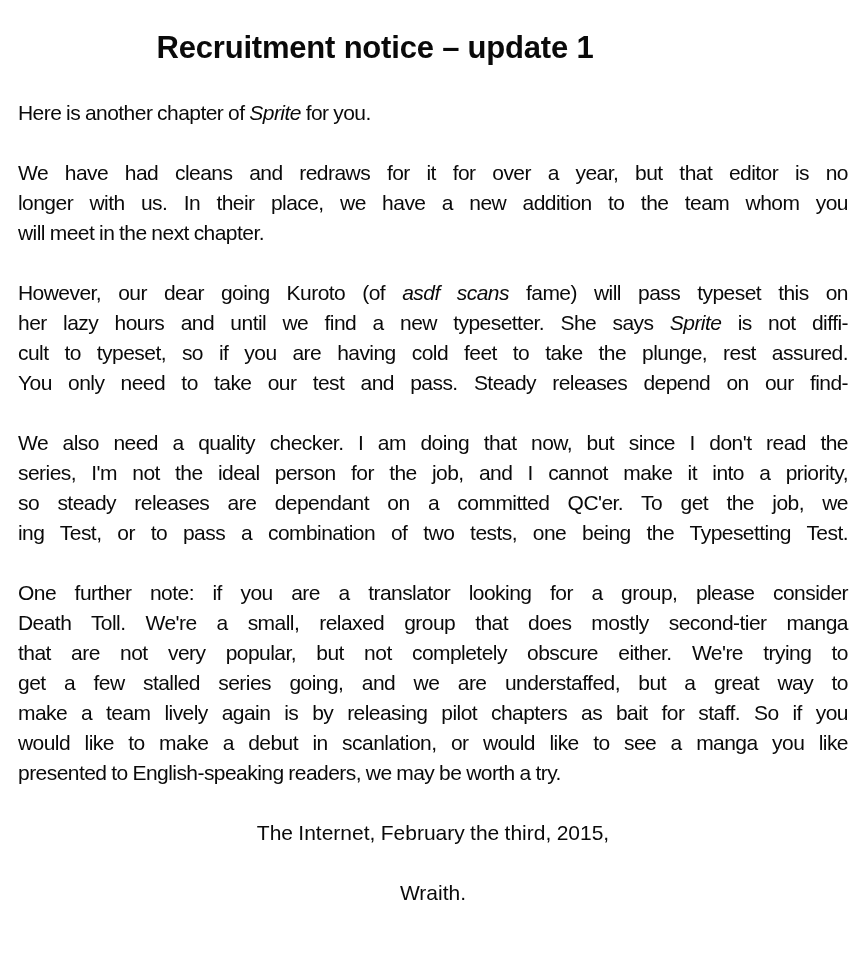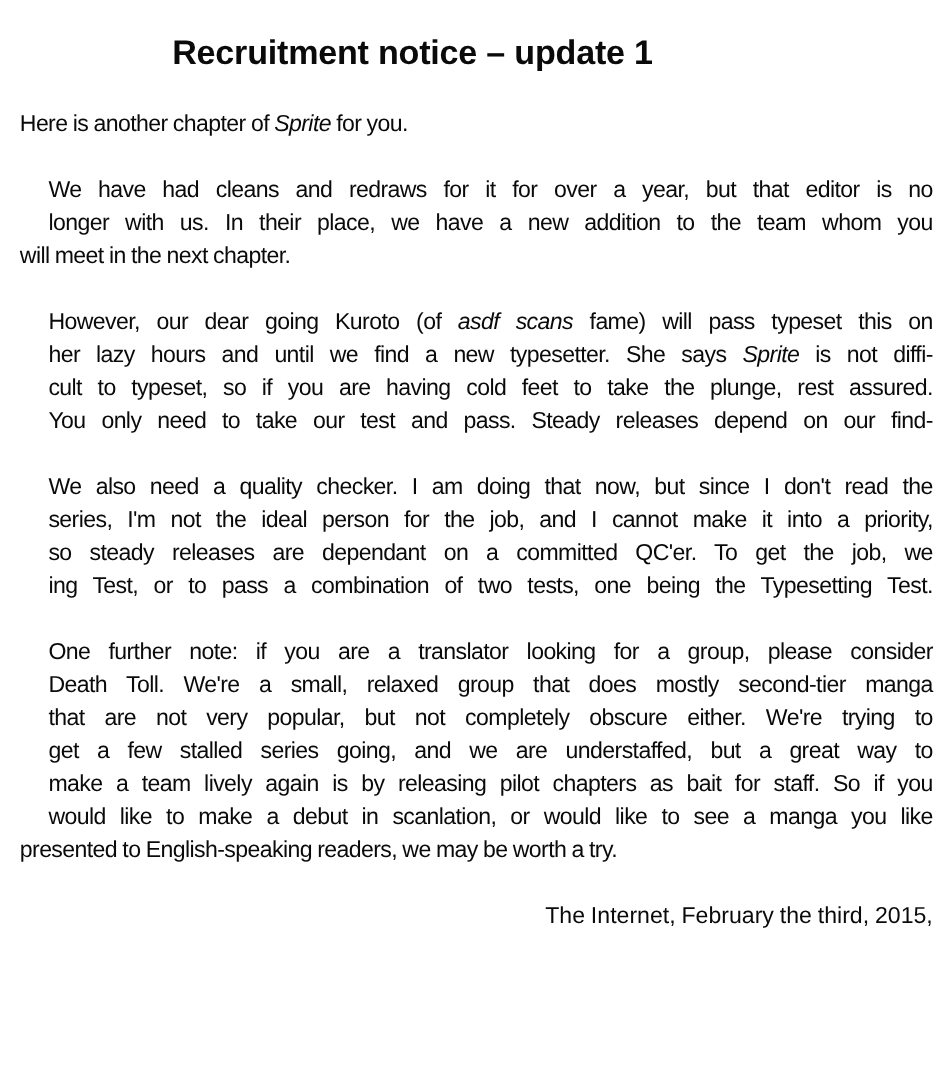--- a/index.html
+++ b/index.html
@@ -13,23 +13,23 @@
       position: absolute; left: 0; right: 0; top: 28px;
       text-align: center; font-weight: bold; font-size: 31px; line-height: 40px;
       letter-spacing: -0.2px;
     }
     .body {
       position: absolute; left: 18px; width: 830px; top: 98px;
       font-size: 21px; line-height: 30px; letter-spacing: -0.55px;
       word-spacing: -0.5px;
     }
     .line { display: block; white-space: nowrap; height: 30px; }
-    .line.justify { text-align: justify; text-align-last: justify; margin-left: 26px; }
+    .line.justify { text-align: justify; text-align-last: justify; }
     .gap { display: block; height: 30px; }
-    .right { display: block; text-align: right; white-space: nowrap; height: 30px; letter-spacing: 0; }
+    .right { display: block; text-align: center; white-space: nowrap; height: 30px; letter-spacing: 0; }
     em { font-style: italic; }
   </style>
 </head>
 <body>
 
 <div class="page">
   <h1 class="title" style="margin:0;">Recruitment notice – update 1</h1>
   <div class="body" id="body">
       <div>
         <span class="line"><span>Here is another chapter of </span><em>Sprite</em><span> for you.</span></span>
@@ -60,14 +60,15 @@
         <span class="line justify"><span>Death Toll. We're a small, relaxed group that does mostly second-tier manga</span></span>
         <span class="line justify"><span>that are not very popular, but not completely obscure either. We're trying to</span></span>
         <span class="line justify"><span>get a few stalled series going, and we are understaffed, but a great way to</span></span>
         <span class="line justify"><span>make a team lively again is by releasing pilot chapters as bait for staff. So if you</span></span>
         <span class="line justify"><span>would like to make a debut in scanlation, or would like to see a manga you like</span></span>
         <span class="line"><span>presented to English-speaking readers, we may be worth a try.</span></span>
       </div>
       <span class="gap"></span>
       <span class="right">The Internet, February the third, 2015,</span>
       <span class="gap"></span>
+      <span class="right">Wraith.</span>
     </div>
 </div>
 
 </body></html>

